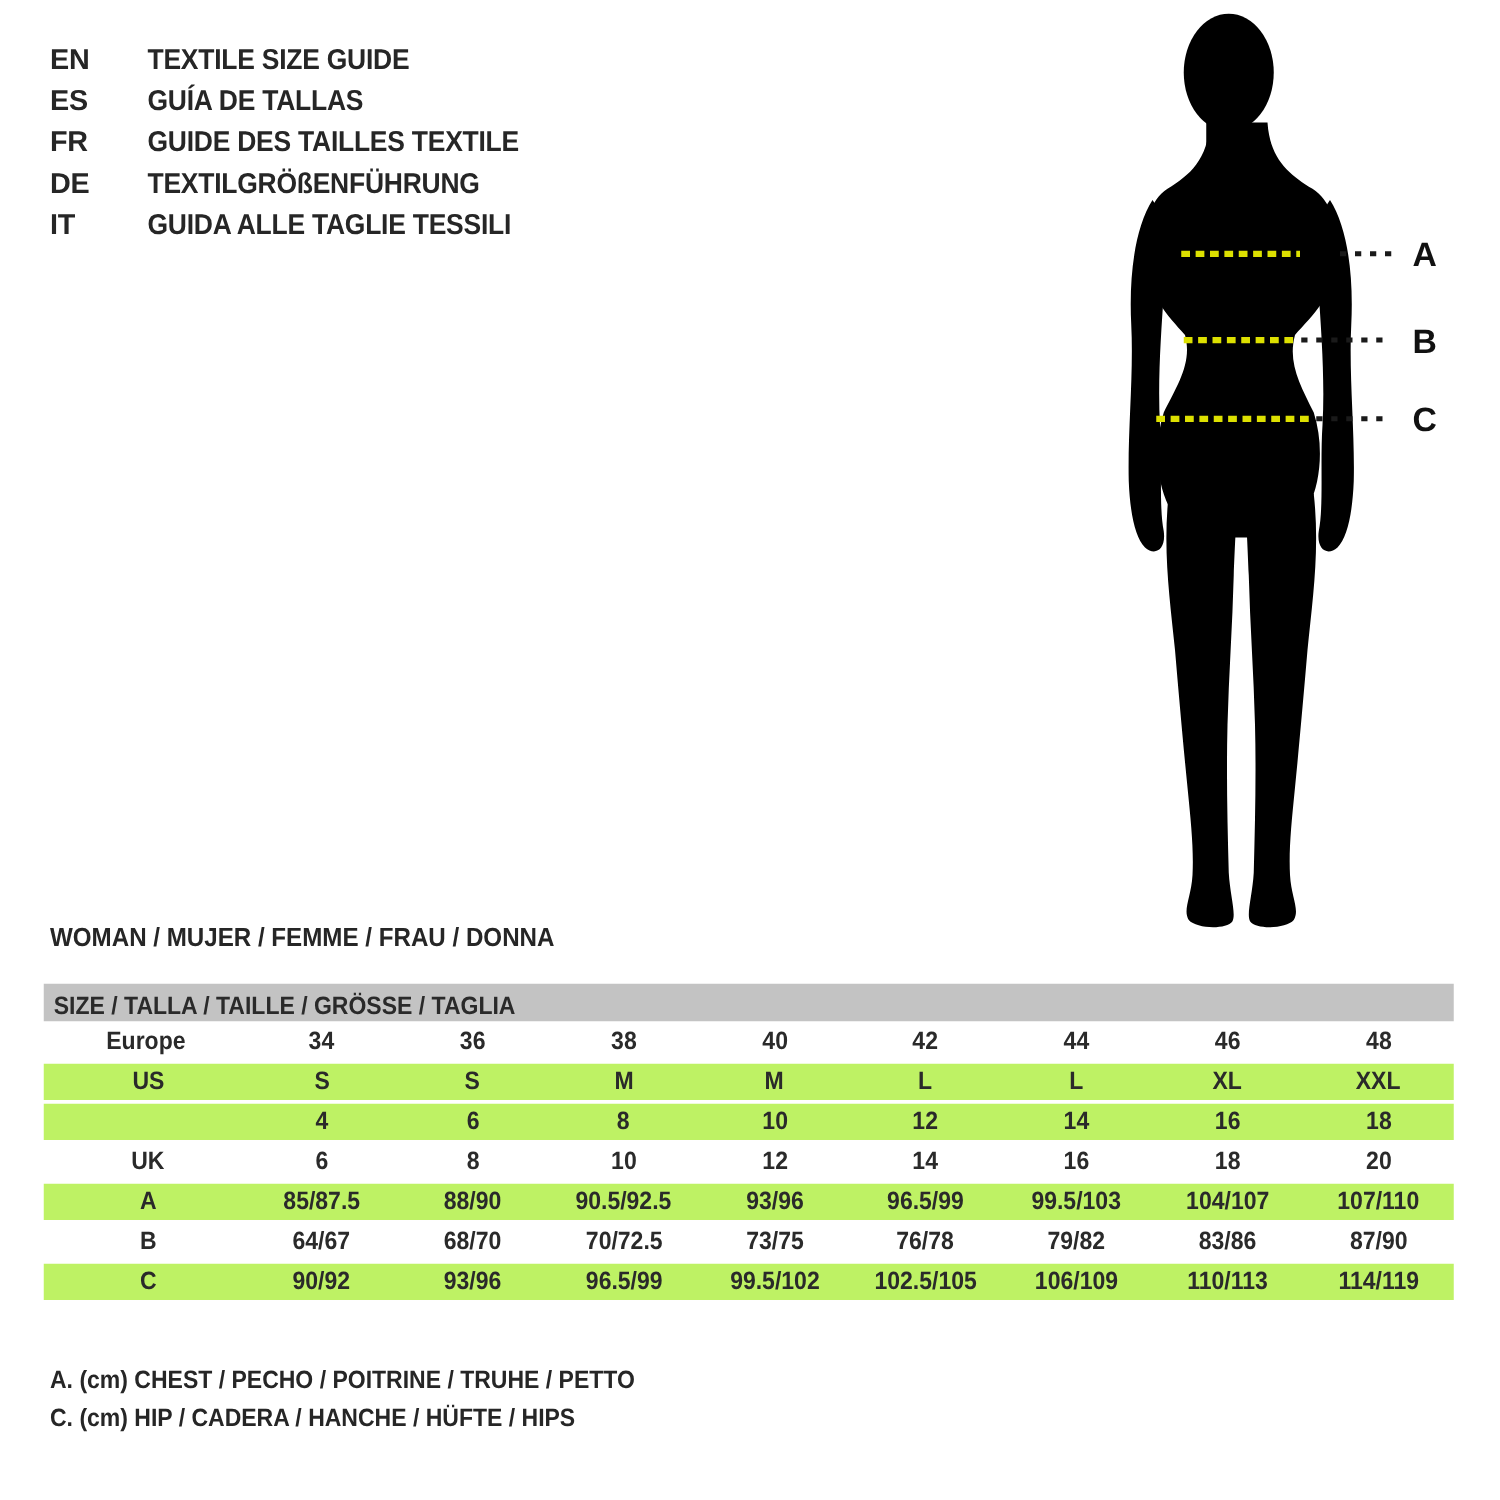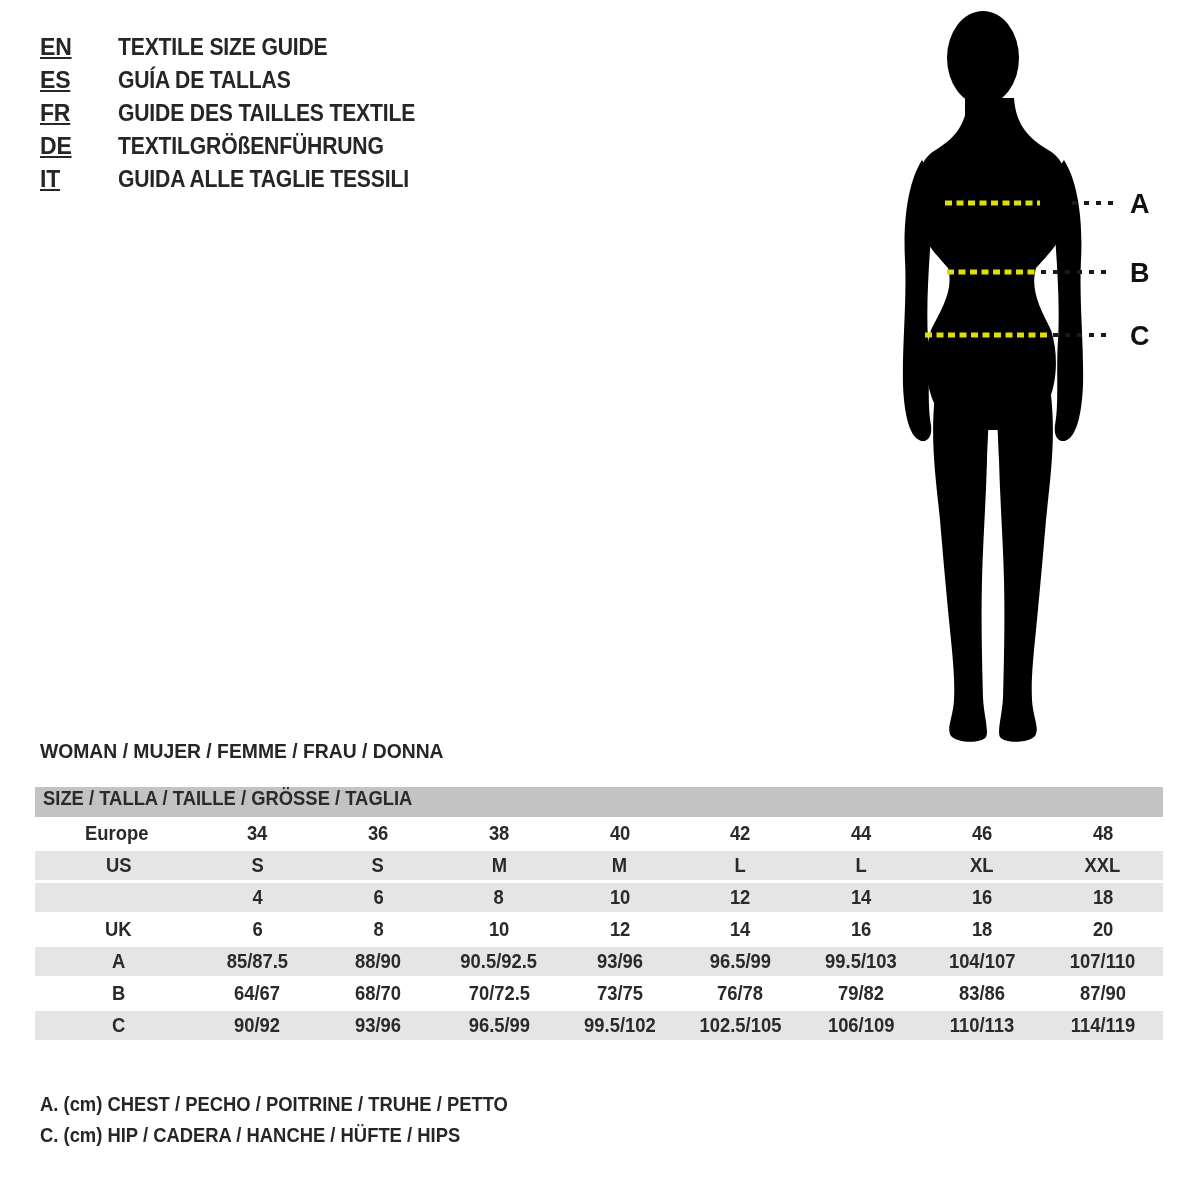--- a/index.html
+++ b/index.html
@@ -7,36 +7,36 @@
     width:1200px;height:1200px;position:relative;overflow:hidden;
     font-family:"Liberation Sans", sans-serif;color:#262626;
     -webkit-font-smoothing:antialiased;
   }
   .cond{display:inline-block;transform:scaleX(.92);transform-origin:0 50%;white-space:nowrap;}
   .cond-c{display:inline-block;transform:scaleX(.92);transform-origin:50% 50%;white-space:nowrap;}
 
   
   .lang-block{position:absolute;left:40px;top:31px;}
   .lang-row{display:flex;height:33px;align-items:center;font-weight:bold;font-size:23px;letter-spacing:-.2px;}
-  .lang-code{width:78px;flex:0 0 78px;text-decoration:underline;}
+  .lang-code{width:78px;flex:0 0 78px;}
   .lang-label{flex:1;}
 
   
   .figure-wrap{position:absolute;left:850px;top:0;width:350px;height:760px;}
 
   
   .section-title{position:absolute;left:40px;top:739px;font-weight:bold;font-size:21px;}
 
   
   .size-table{position:absolute;left:35px;top:787px;width:1128px;}
-  .thead{background:#c3c3c3;height:30px;display:flex;align-items:flex-start;
+  .thead{background:#c3c3c3;height:30px;display:flex;align-items:flex-end;
          padding-left:8px;font-weight:bold;font-size:20px;color:#2a2a2a;margin-bottom:2px;}
   .trow{display:grid;grid-template-columns:162px repeat(8,1fr);height:29px;margin-bottom:3px;
         font-weight:bold;font-size:20px;color:#2a2a2a;}
-  .trow.shaded{background:#e5e5e5;}
+  .trow.shaded{background:#bef264;}
   .cell{display:flex;align-items:center;justify-content:center;overflow:visible;}
   .cell.label{justify-content:center;padding-left:7px;}
 
   
   .legend{position:absolute;left:40px;top:1089px;}
   .legend-line{height:31px;display:flex;align-items:center;font-weight:bold;font-size:20px;text-align:right;}
 </style>
 </head>
 <body>
 

